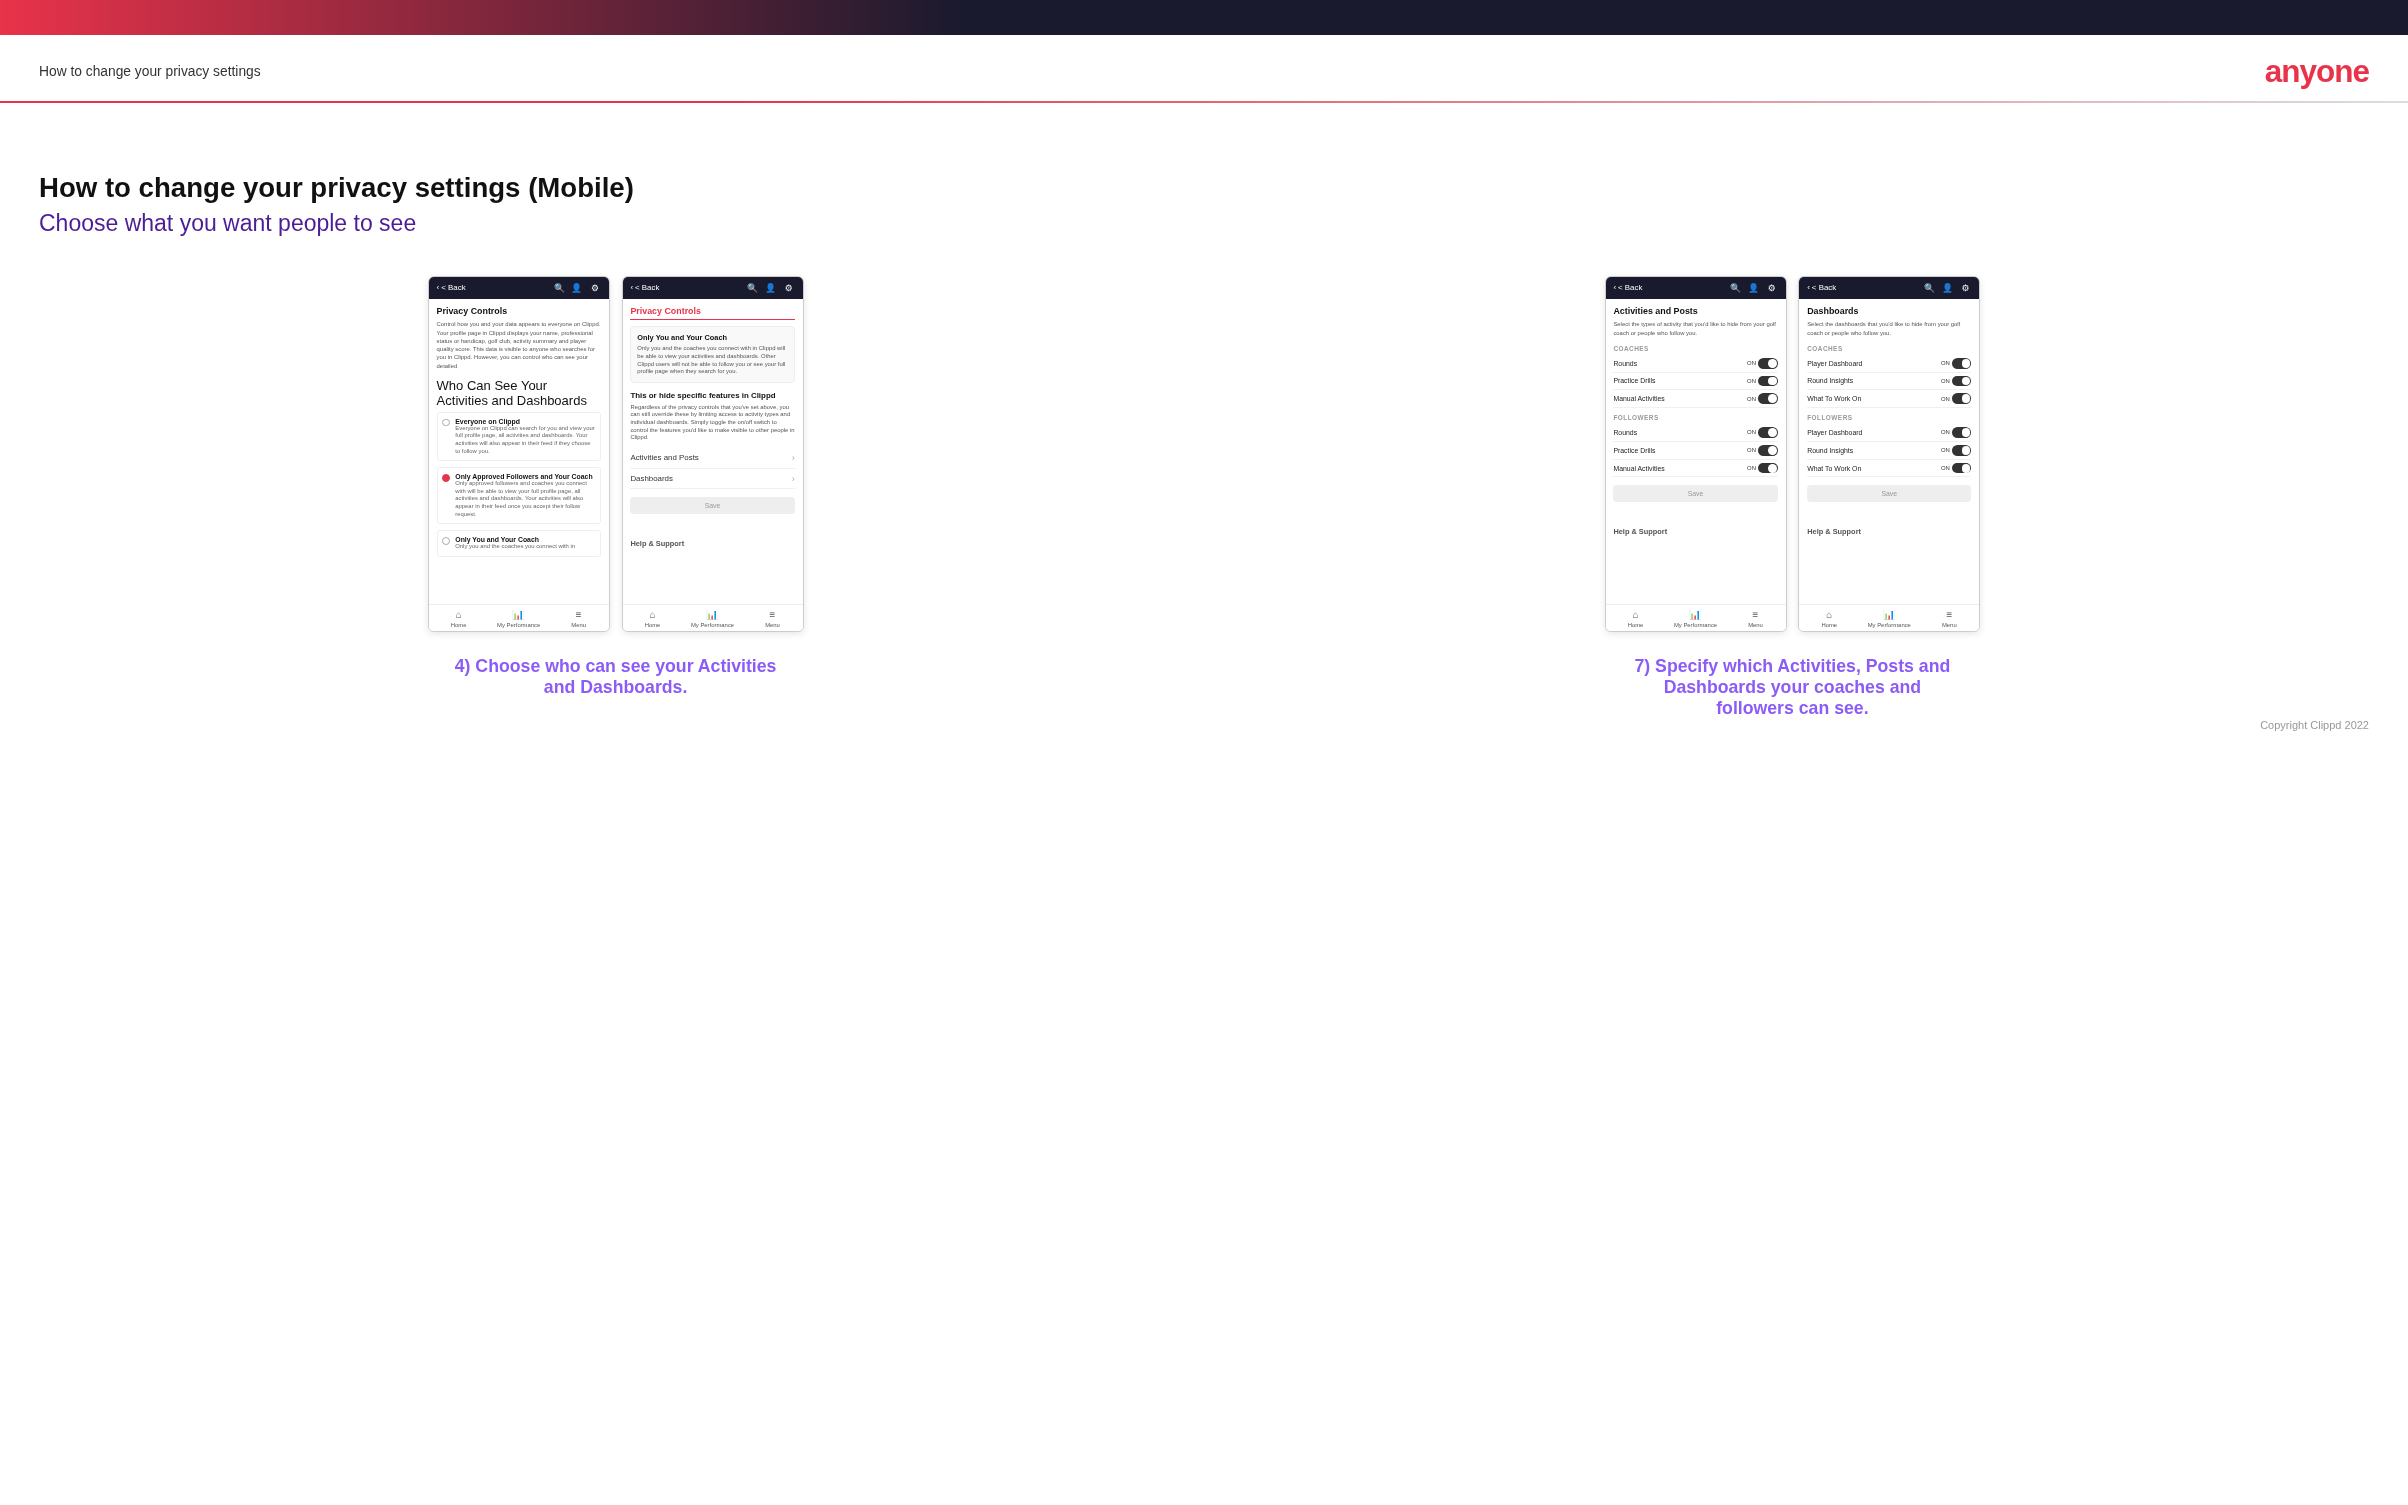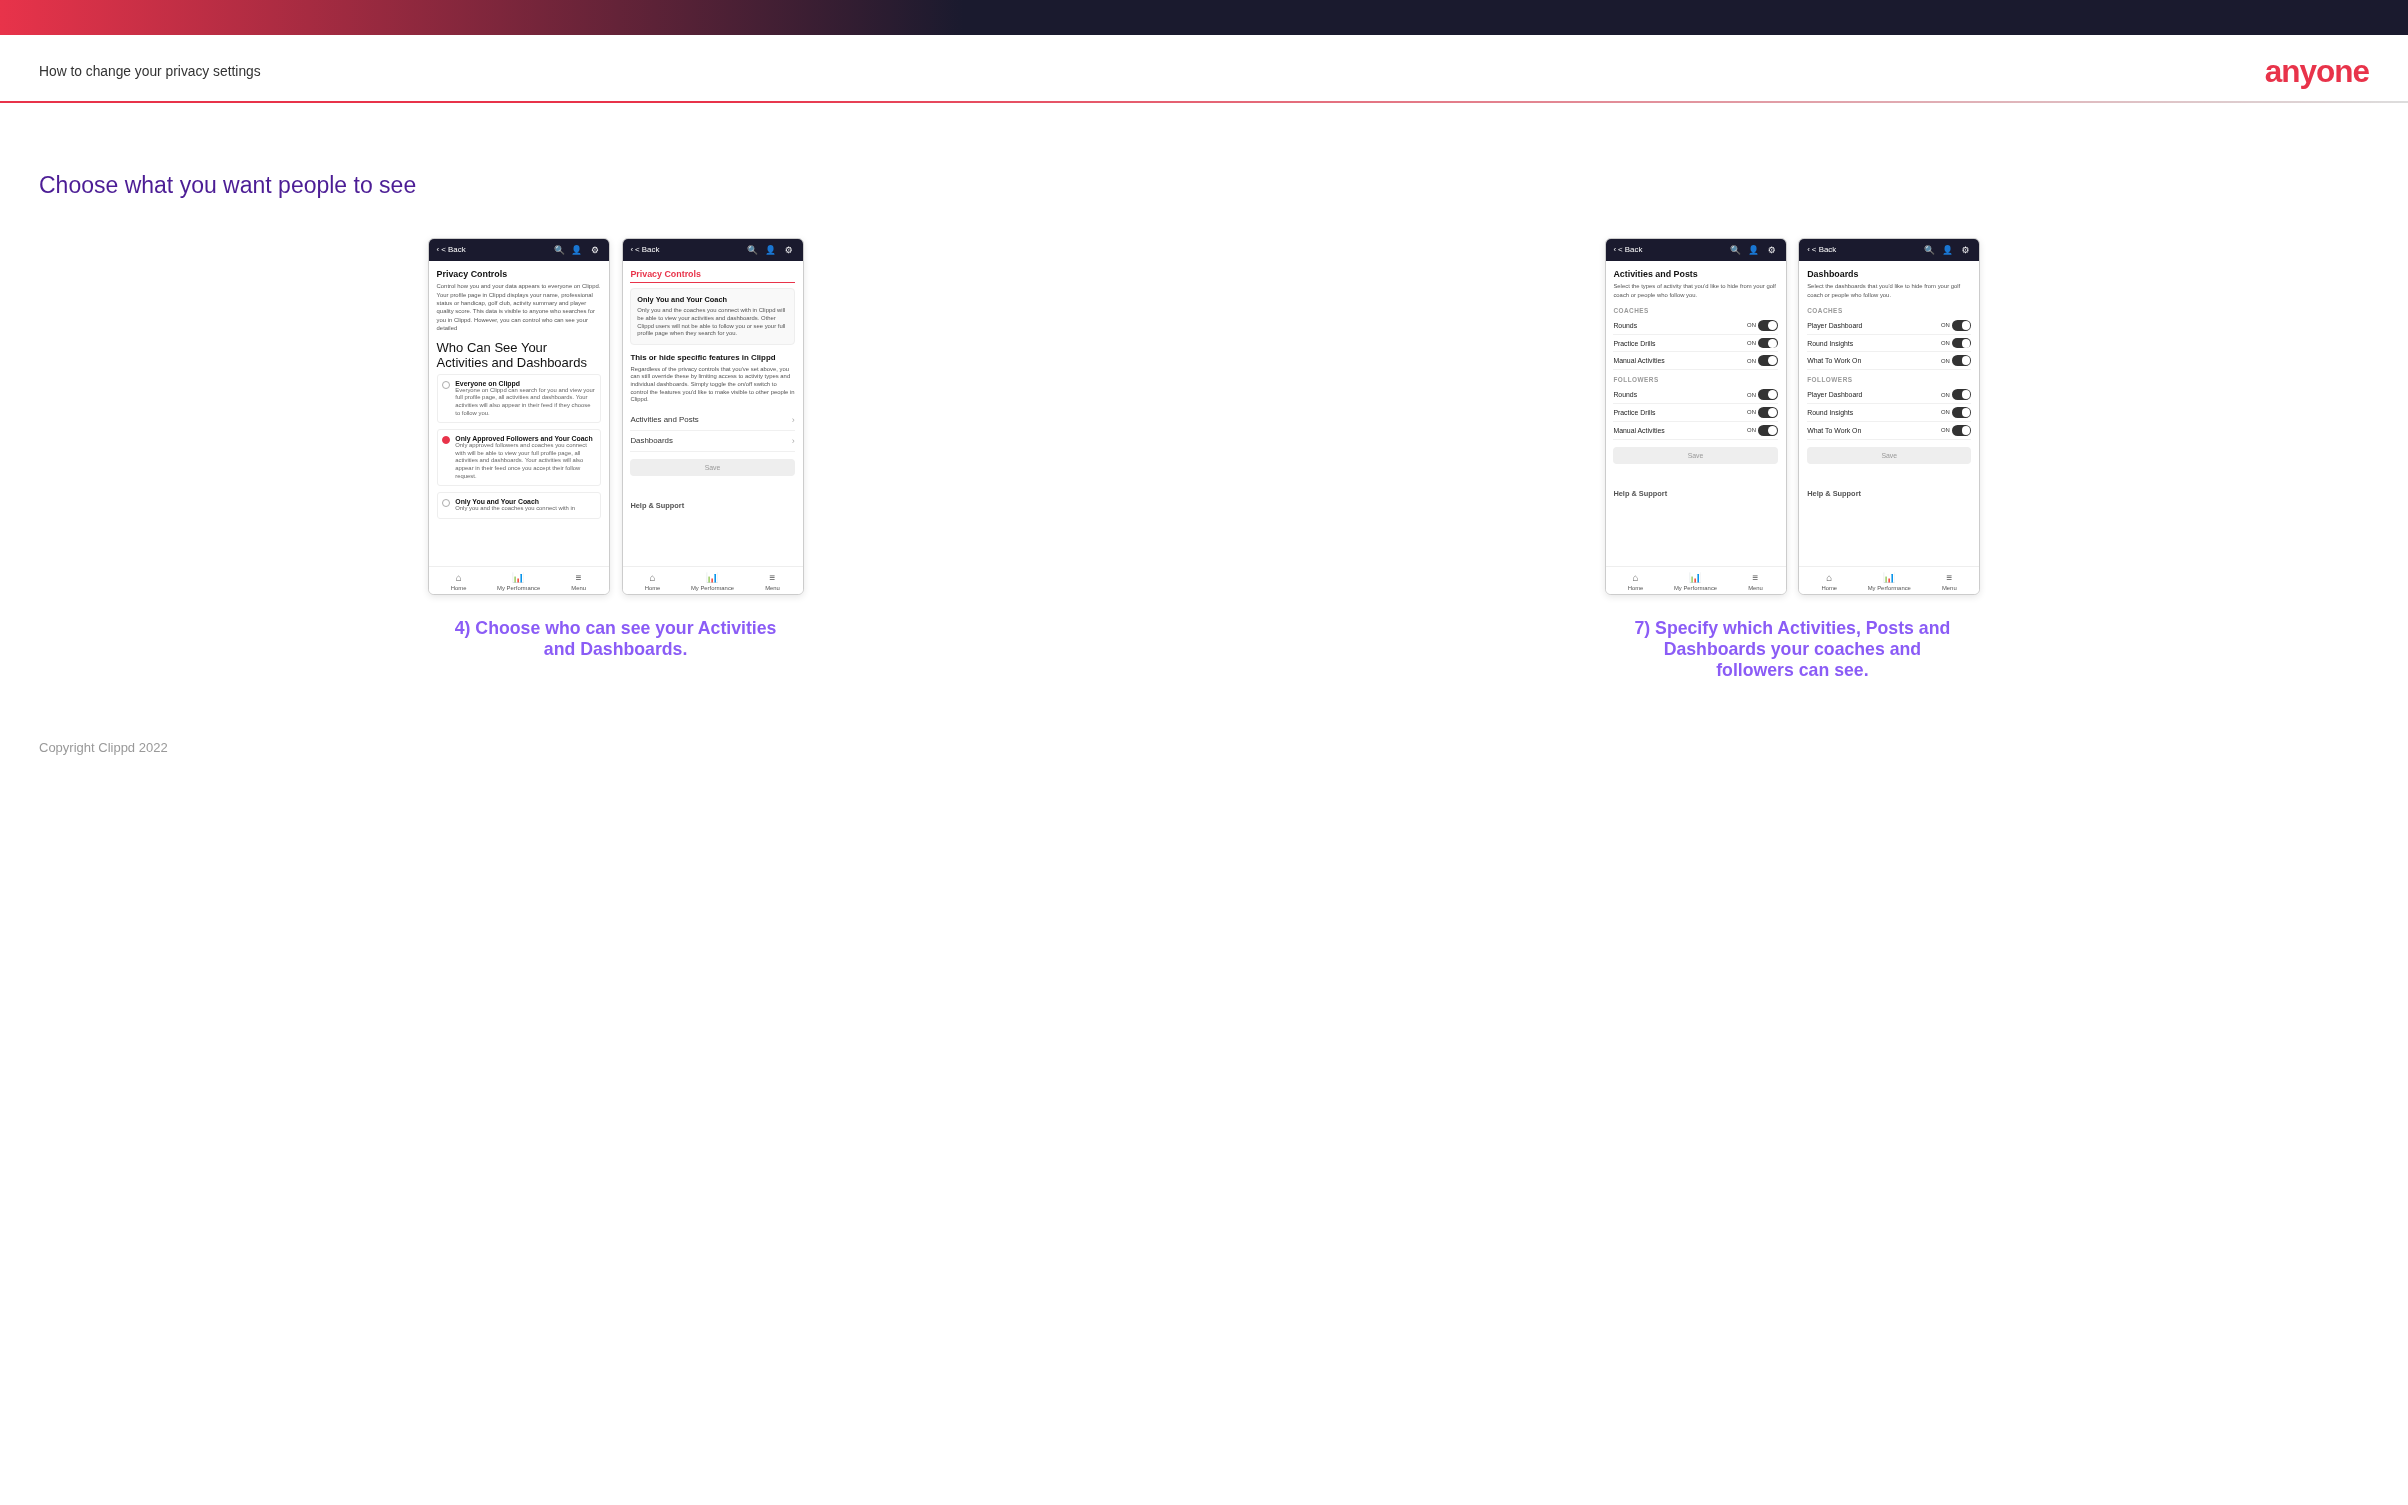--- a/index.html
+++ b/index.html
@@ -313,23 +313,23 @@
     .phone-bottom-nav-icon {
       font-size: 9.9px;
       color: #555;
     }
     .phone-bottom-nav-label {
       font-size: 5.9px;
       color: #555;
     }
 
     .copyright {
-      font-size: 13px;
+      font-size: 11px;
       color: #999;
-      margin-top: 59px;
+      text-align: right;
     }
 
     .on-label {
       font-size: 5.9px;
       color: #333;
       margin-right: 2px;
     }
     .toggle-wrapper {
       display: flex;
       align-items: center;
@@ -340,20 +340,21 @@
 
 <div class="top-bar"></div>
 
 <div class="header">
   <span class="header-title">How to change your privacy settings</span>
   <span class="logo">anyone</span>
 </div>
 <div class="divider"></div>
 
 <div class="main">
+  <div class="page-heading">How to change your privacy settings (Mobile)</div>
   <div class="page-subheading">Choose what you want people to see</div>
 
   <div class="mockups-row">
 
     <div class="mockup-group">
       <div class="mockup-pair">
 
         <div class="phone">
           <div class="phone-nav">
             <div class="phone-nav-back">

